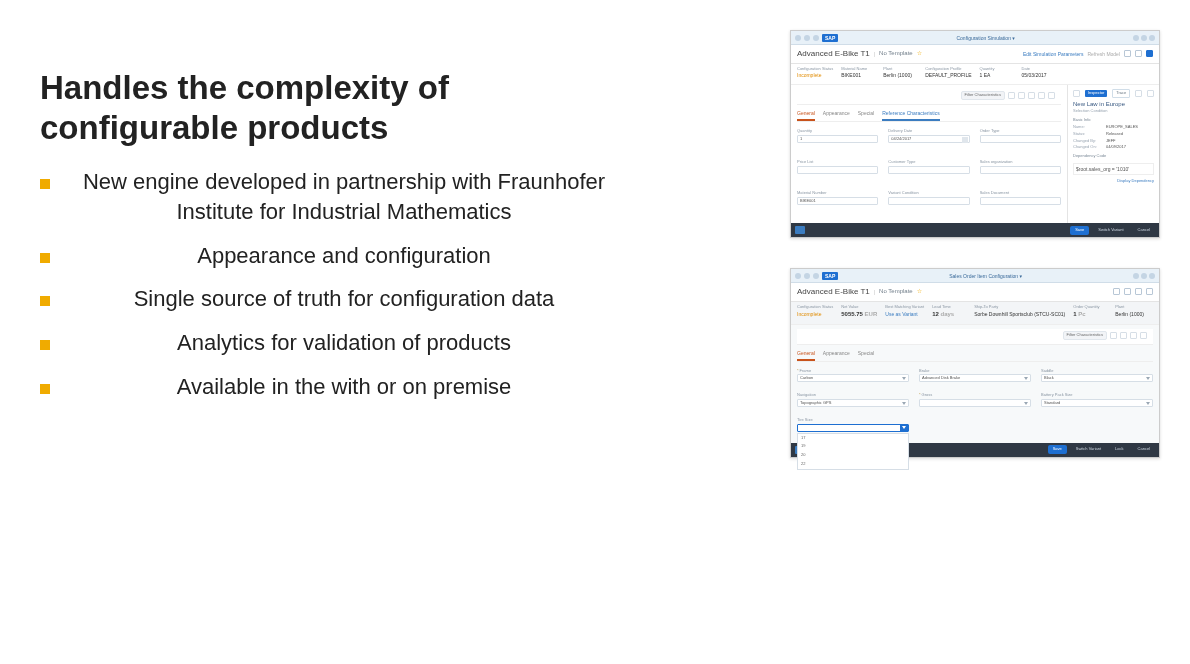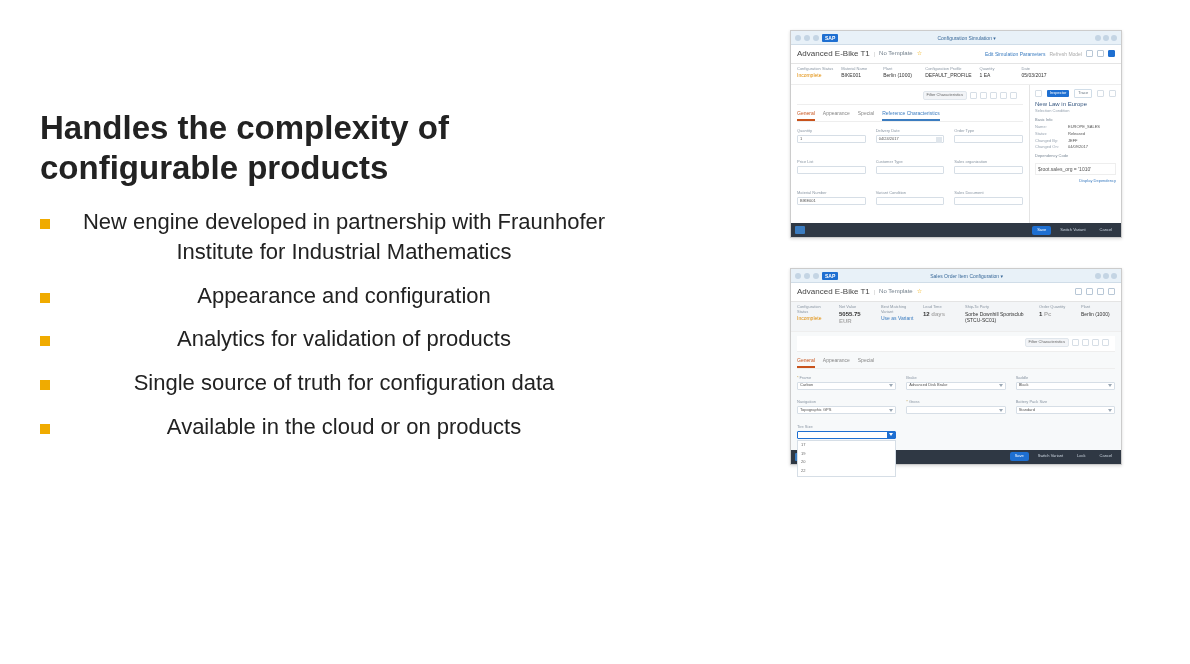--- a/index.html
+++ b/index.html
@@ -1,28 +1,28 @@
 <!DOCTYPE html>
 <html><head>
 <meta charset="utf-8">
 <style>
 * { box-sizing: border-box; margin: 0; padding: 0; }
 body { width: 1190px; height: 664px; background: #fff; font-family: Arial, Helvetica, sans-serif; position: relative; overflow: hidden; }
 
 .layout { display: flex; width: 100%; height: 100%; }
-.left-col { width: 640px; padding: 108px 20px 0 40px; }
+.left-col { width: 640px; padding: 68px 20px 0 40px; }
 .right-col { width: 550px; padding: 30px 20px 0 150px; display: flex; flex-direction: column; gap: 30px; }
 
 h1 { font-size: 33px; font-weight: 700; color: #222; line-height: 1.2; margin-bottom: 20px; }
 ul.bullets { list-style: none; text-align: center; }
 ul.bullets li { position: relative; padding-left: 28px; margin-bottom: 14px; font-size: 22px; color: #222; line-height: 1.35; }
 ul.bullets li::before { content: ""; position: absolute; left: 0; top: 12px; width: 10px; height: 10px; background: #f0ab00; }
 
 
-.mock { width: 332px; border: 1px solid #ccc; box-shadow: 0 1px 3px rgba(0,0,0,0.15); background: #f7f9fa; font-size: 5px; color: #555; line-height: 1.2; display: flex; flex-direction: column; }
+.mock { width: 370px; border: 1px solid #ccc; box-shadow: 0 1px 3px rgba(0,0,0,0.15); background: #f7f9fa; font-size: 5px; color: #555; line-height: 1.2; display: flex; flex-direction: column; }
 .mock-hdr { height: 14px; background: #e8f1f8; border-bottom: 1px solid #d0dde8; display: flex; align-items: center; padding: 0 4px; gap: 3px; }
 .hdr-ic { width: 6px; height: 6px; border-radius: 50%; background: #c4d5e4; }
 .sap-badge { font-size: 5px; font-weight: 700; color: #fff; background: #1e6fd1; padding: 1px 3px; border-radius: 1px; }
 .hdr-title { flex: 1; text-align: center; color: #3a6a9a; font-size: 5px; }
 .hdr-right { display: flex; gap: 2px; }
 
 .titlebar { display: flex; align-items: center; padding: 4px 6px; background: #fff; border-bottom: 1px solid #e4e4e4; gap: 4px; }
 .titlebar .pname { font-size: 8px; color: #444; }
 .titlebar .sep { color: #bbb; }
 .titlebar .sub { color: #74808c; font-size: 6px; }
@@ -96,23 +96,23 @@
 </style>
 </head>
 <body>
 
 <div class="layout">
   <div class="left-col">
     <h1>Handles the complexity of configurable products</h1>
     <ul class="bullets">
       <li>New engine developed in partnership with Fraunhofer Institute for Industrial Mathematics</li>
       <li>Appearance and configuration</li>
+      <li>Single source of truth for configuration data</li>
       <li>Analytics for validation of products</li>
-      <li>Single source of truth for configuration data</li>
-      <li>Available in the cloud or on products</li>
+      <li>Available in the with or on premise</li>
     </ul>
   </div>
 
   <div class="right-col">
 
     <div class="mock">
       <div class="mock-hdr">
         <span class="hdr-ic"></span>
         <span class="hdr-ic"></span>
         <span class="hdr-ic"></span>

